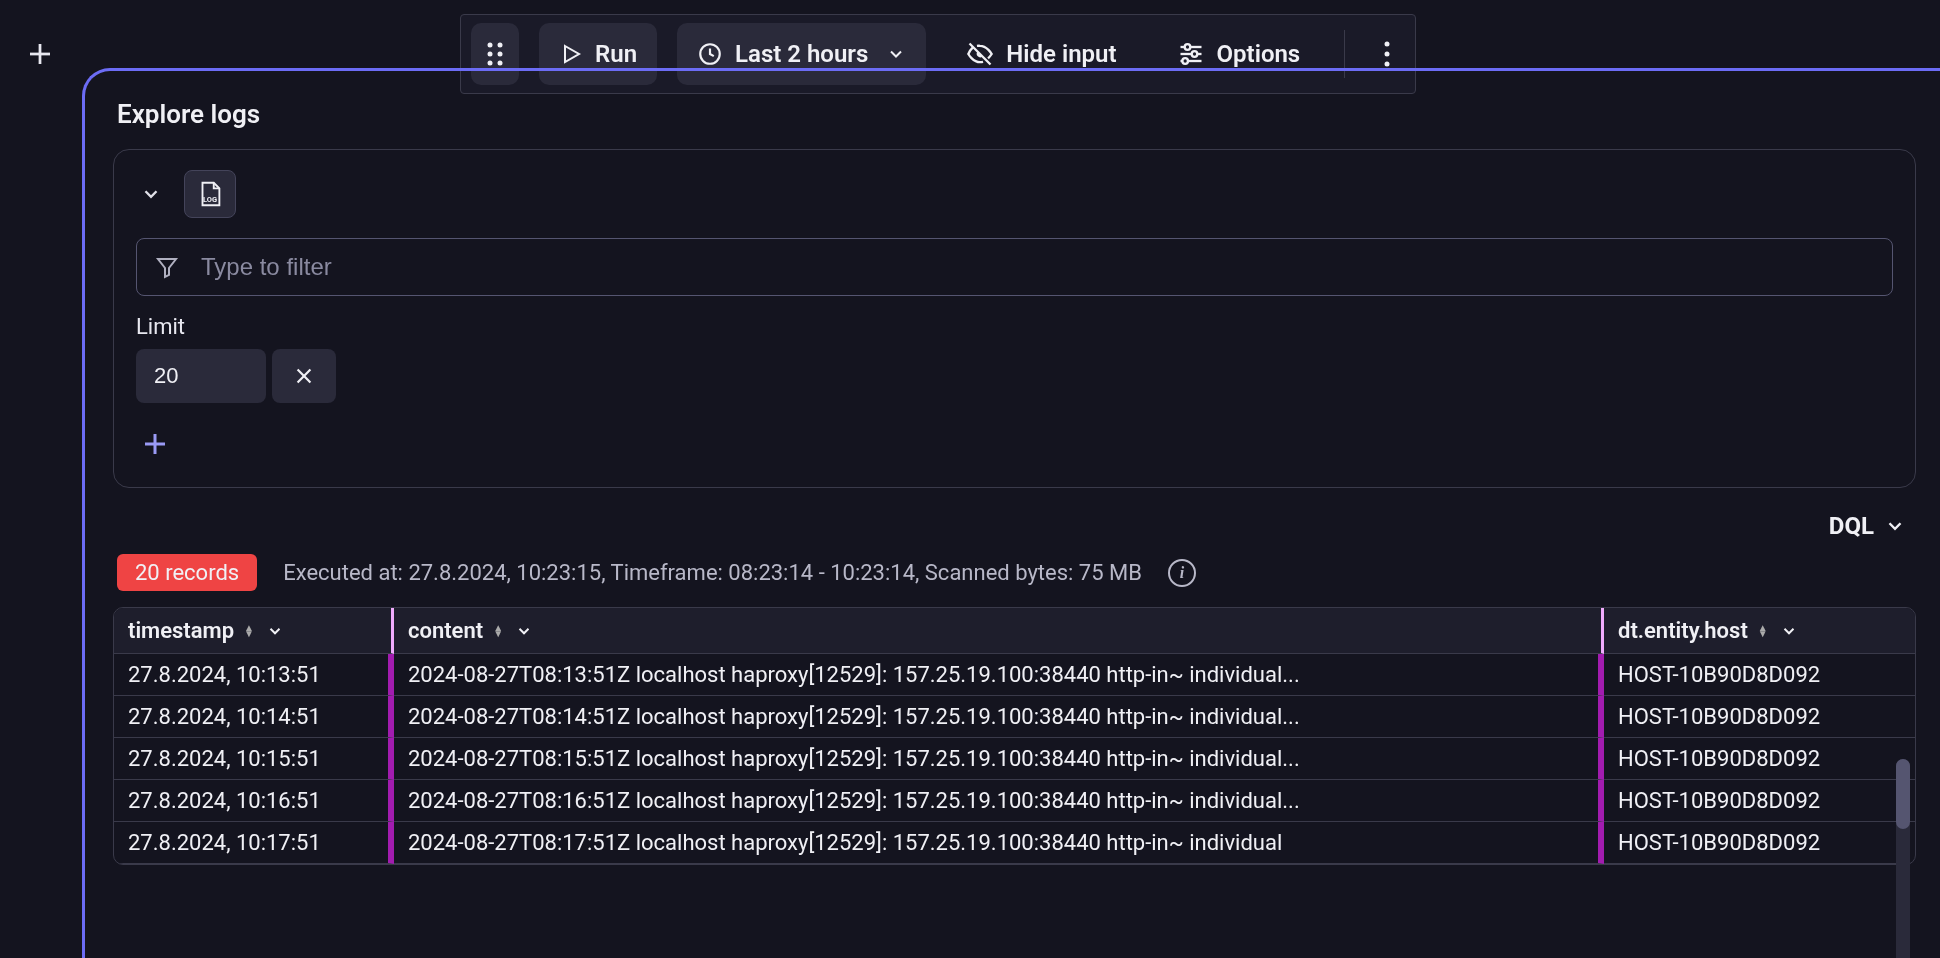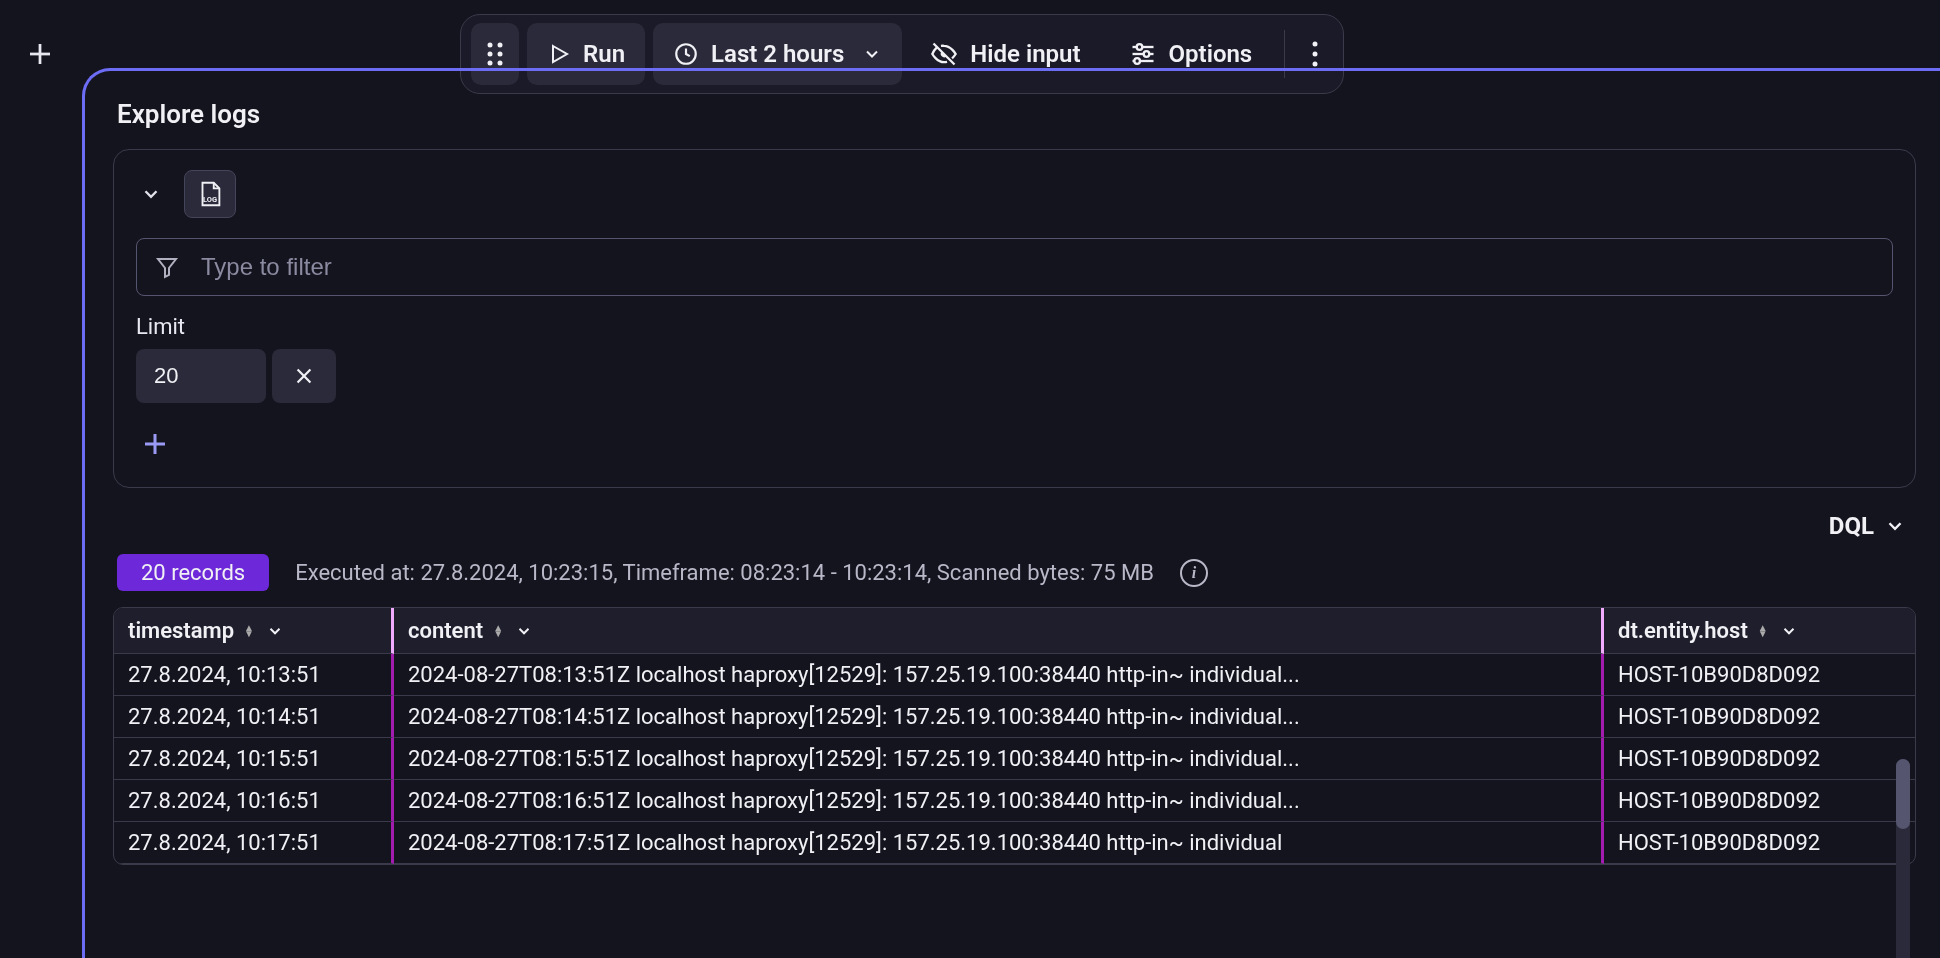--- a/index.html
+++ b/index.html
@@ -29,25 +29,25 @@
   }
 
   
   .toolbar-wrap {
     position: absolute;
     top: 14px;
     left: 460px;
     display: flex;
     align-items: center;
     border: 1px solid #3a3a4a;
-    border-radius: 20px;
+    border-radius: 4px;
     background: #1a1a28;
     height: 80px;
     padding: 8px 10px;
-    gap: 8px;
+    gap: 20px;
   }
   .tb-btn {
     display: flex;
     align-items: center;
     gap: 12px;
     padding: 12px 20px;
     border-radius: 10px;
     cursor: pointer;
     font-size: 24px;
     font-weight: 600;
@@ -170,23 +170,23 @@
 
   
   .meta-row {
     display: flex;
     align-items: center;
     gap: 26px;
     margin-bottom: 16px;
     margin-left: 4px;
   }
   .records-pill {
-    background: #6d28d9;
+    background: #ef4444;
     border-radius: 6px;
-    padding: 6px 24px;
+    padding: 6px 18px;
     font-size: 22px;
   }
   .exec-info { color: #b8b8c8; font-size: 22px; }
   .info-icon {
     border: 2px solid #b8b8c8;
     border-radius: 50%;
     width: 28px;
     height: 28px;
     display: inline-flex;
     align-items: center;
@@ -222,21 +222,21 @@
   }
   .th:last-child { border-right: none; }
   .sort-glyph { display:flex; flex-direction:column; line-height:6px; font-size:10px; color:#aaa; }
   .th-chev { margin-left: 2px; }
   .trow .td {
     padding: 8px 14px;
     font-size: 22px;
     white-space: nowrap;
     overflow: hidden;
     text-overflow: ellipsis;
-    border-right: 3px solid #a21caf;
+    border-right: 6px solid #a21caf;
     border-bottom: 1px solid #3a3a4a;
     font-variant-numeric: tabular-nums;
   }
   .trow .td:last-child { border-right: none; }
   .scrollbar-sim {
     position: absolute;
     right: 30px;
     top: 688px;
     width: 14px;
     height: 250px;

